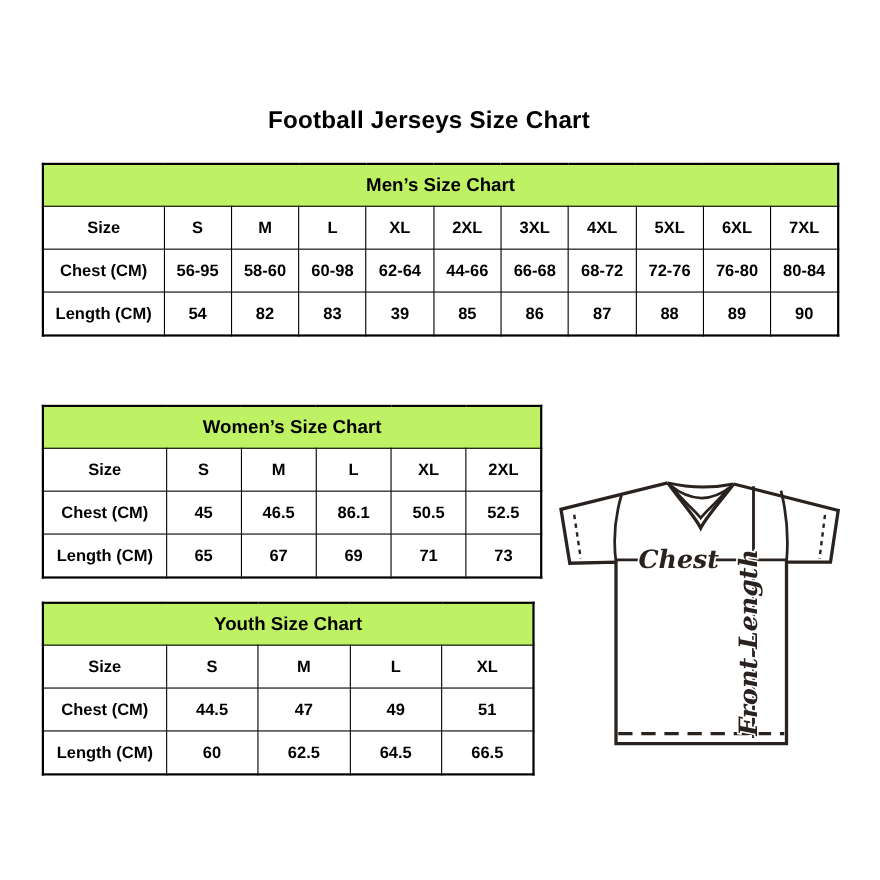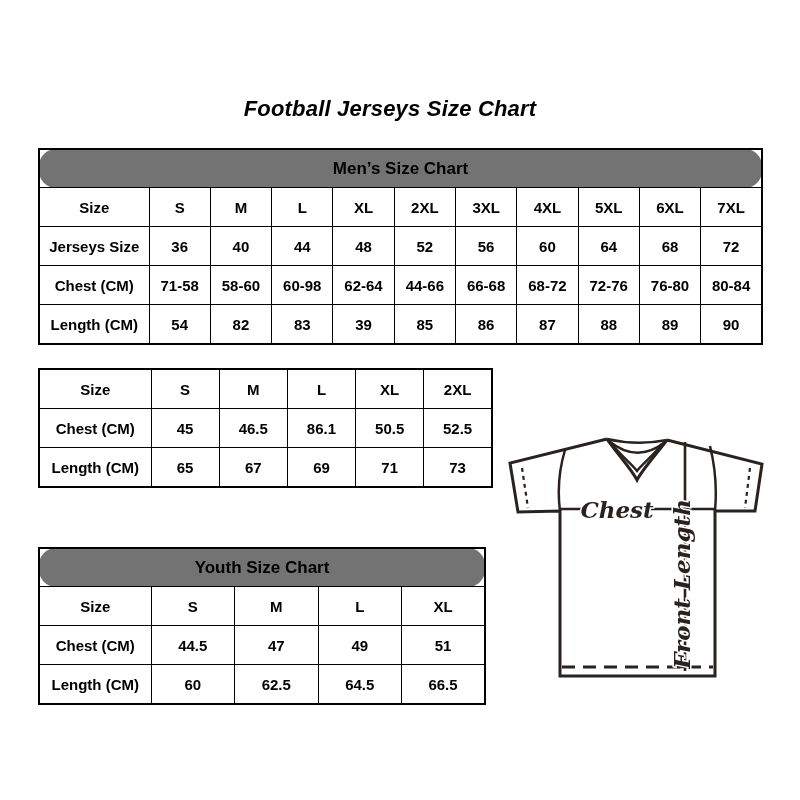--- a/index.html
+++ b/index.html
@@ -5,32 +5,31 @@
   html,body { margin:0; padding:0; }
   body {
     width:800px; height:800px; position:relative; overflow:hidden;
     background:#ffffff; color:#000;
     font-family:"Liberation Sans", sans-serif;
   }
   .page-title {
     position:absolute; top:96px; left:0; width:780px;
     text-align:center; font-size:22px; font-weight:bold; margin:0;
     letter-spacing:.2px;
-    font-style:italic;
   }
   table.size-table {
     position:absolute; border-collapse:collapse; table-layout:fixed;
     border:2px solid #000;
   }
   .size-table th, .size-table td {
     border:1.5px solid #000; text-align:center; vertical-align:middle;
     font-weight:bold; font-size:15px; padding:0; height:38px;
     font-family:"Liberation Sans", sans-serif;
   }
-  .size-table th.band { background:#737373; font-size:17px; height:37px;border-radius:17px; }
+  .size-table th.band { background:#bef264; font-size:17px; height:37px; }
   .t-mens   { left:38px; top:148px; width:725px; }
   .t-womens { left:38px; top:368px; width:455px; }
   .t-youth  { left:38px; top:547px; width:448px; }
   .jersey-wrap { position:absolute; left:500px; top:412px; width:272px; height:276px; }
   .jersey-line { stroke:#29221f; fill:none; }
   .jersey-text {
     font-family:"DejaVu Serif", serif; font-style:italic; font-weight:bold;
     fill:#29221f; paint-order:stroke; stroke:#ffffff; stroke-width:3px;
   }
 </style>
@@ -64,35 +63,22 @@
         <th>L</th>
         <th>XL</th>
         <th>2XL</th>
         <th>3XL</th>
         <th>4XL</th>
         <th>5XL</th>
         <th>6XL</th>
         <th>7XL</th>
       </tr>
       <tr>
-        <th>Jerseys Size</th>
-        <td>36</td>
-        <td>40</td>
-        <td>44</td>
-        <td>48</td>
-        <td>52</td>
-        <td>56</td>
-        <td>60</td>
-        <td>64</td>
-        <td>68</td>
-        <td>72</td>
-      </tr>
-      <tr>
         <th>Chest (CM)</th>
-        <td>71-58</td>
+        <td>56-95</td>
         <td>58-60</td>
         <td>60-98</td>
         <td>62-64</td>
         <td>44-66</td>
         <td>66-68</td>
         <td>68-72</td>
         <td>72-76</td>
         <td>76-80</td>
         <td>80-84</td>
       </tr>
@@ -115,20 +101,23 @@
     <colgroup>
       <col style="width: 112px;">
       <col>
       <col>
       <col>
       <col>
       <col>
     </colgroup>
     <tbody>
       <tr>
+        <th class="band" colspan="6">Women’s Size Chart</th>
+      </tr>
+      <tr>
         <th>Size</th>
         <th>S</th>
         <th>M</th>
         <th>L</th>
         <th>XL</th>
         <th>2XL</th>
       </tr>
       <tr>
         <th>Chest (CM)</th>
         <td>45</td>

